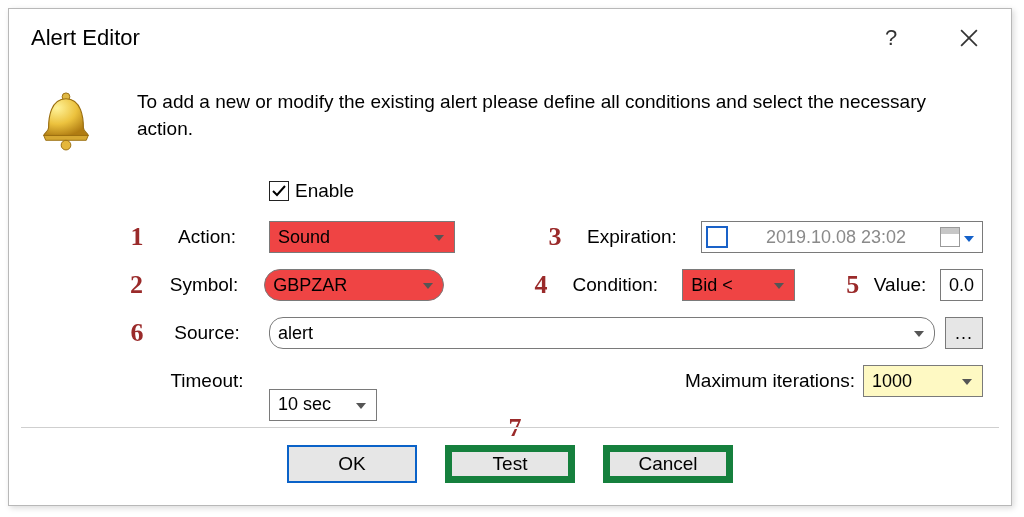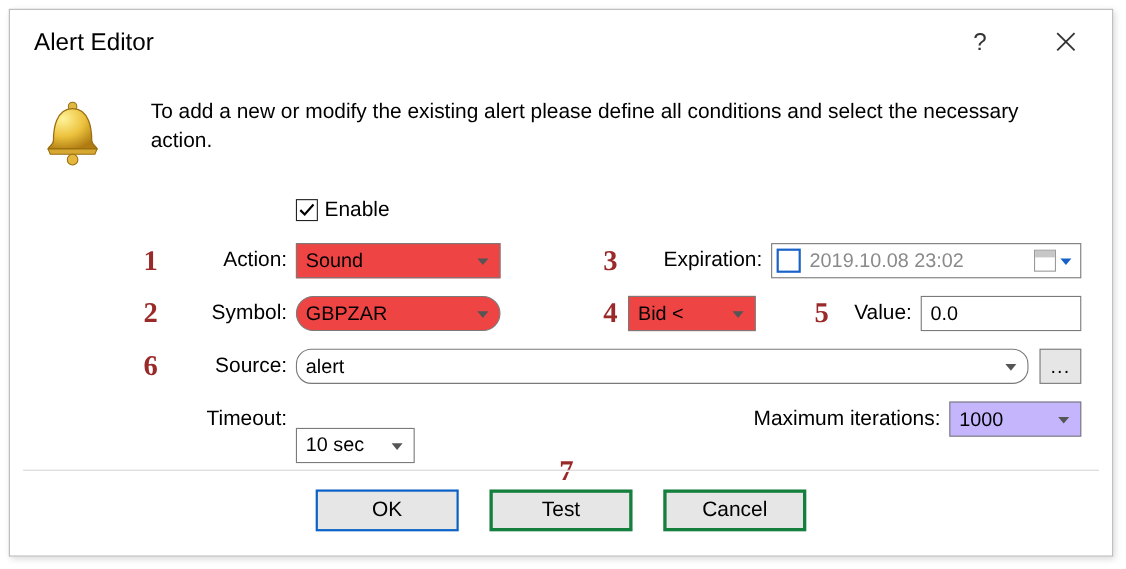--- a/index.html
+++ b/index.html
@@ -86,21 +86,21 @@
     text-align: center;
   }
   .num7 {
     position: absolute;
     left: 490px;
     top: 404px;
   }
   .lbl {
     font-size: 19px;
     color: #000;
-    text-align: right;
+    text-align: center;
   }
   .lbl-left {
     width: 116px;
     padding-right: 8px;
   }
   .lbl-mid {
     padding-right: 8px;
   }
 
   .combo, .textfield {
@@ -151,20 +151,21 @@
   .enable-lbl { font-size: 19px; }
 
   
   .combo-action { width: 186px; }
   .gap-a { width: 84px; }
   .lbl-expiration { width: 130px; }
   .exp-wrap {
     flex: 1;
     display: flex;
     align-items: center;
+    text-align: center;
   }
   .exp-field {
     height: 32px;
     border: 1px solid #7a7a7a;
     background: #fff;
     flex: 1;
     display: flex;
     align-items: center;
     padding: 0 4px 0 4px;
     position: relative;
@@ -232,21 +233,21 @@
     display: flex;
     align-items: center;
     justify-content: center;
     font-size: 18px;
     letter-spacing: 1px;
   }
 
   
   .combo-timeout { width: 108px; background:#fff;margin-top:47px; }
   .lbl-maxit { margin-left: auto; padding-right: 8px; }
-  .combo-maxit { width: 120px; background:#c4b5fd; }
+  .combo-maxit { width: 120px; background:#fef9c3; }
 
   .sep {
     position:absolute;
     left: 12px; right: 12px;
     top: 418px;
     height: 1px;
     background: #cfcfcf;
   }
   .sep::after{
     content:"";
@@ -258,21 +259,21 @@
     position: absolute;
     left: 0; right: 0;
     top: 436px;
     display: flex;
     justify-content: center;
     gap: 28px;
   }
   .btn {
     width: 130px;
     height: 38px;
-    border: 3px solid #15803d;
+    border: 7px solid #15803d;
     background: #e6e6e6;
     font-size: 19px;
     display: flex;
     align-items: center;
     justify-content: center;
   }
   .btn.primary {
     border: 2px solid #0a62c8;
   }
 </style>
@@ -342,20 +343,21 @@
       </div>
 
       <div class="row">
         <span class="num">2</span>
         <span class="lbl lbl-left">Symbol:</span>
         <div class="combo combo-symbol">
           <span>GBPZAR</span>
         </div>
         <div class="gap-a"></div>
         <span class="num">4</span>
+        <span class="lbl lbl-condition lbl-mid">Condition:</span>
         <div class="combo combo-condition">
           <span>Bid &lt;</span>
         </div>
         <div class="gap-b"></div>
         <span class="num">5</span>
         <span class="lbl lbl-value lbl-mid">Value:</span>
         <div class="textfield field-value">
           <span>0.0</span>
         </div>
       </div>

